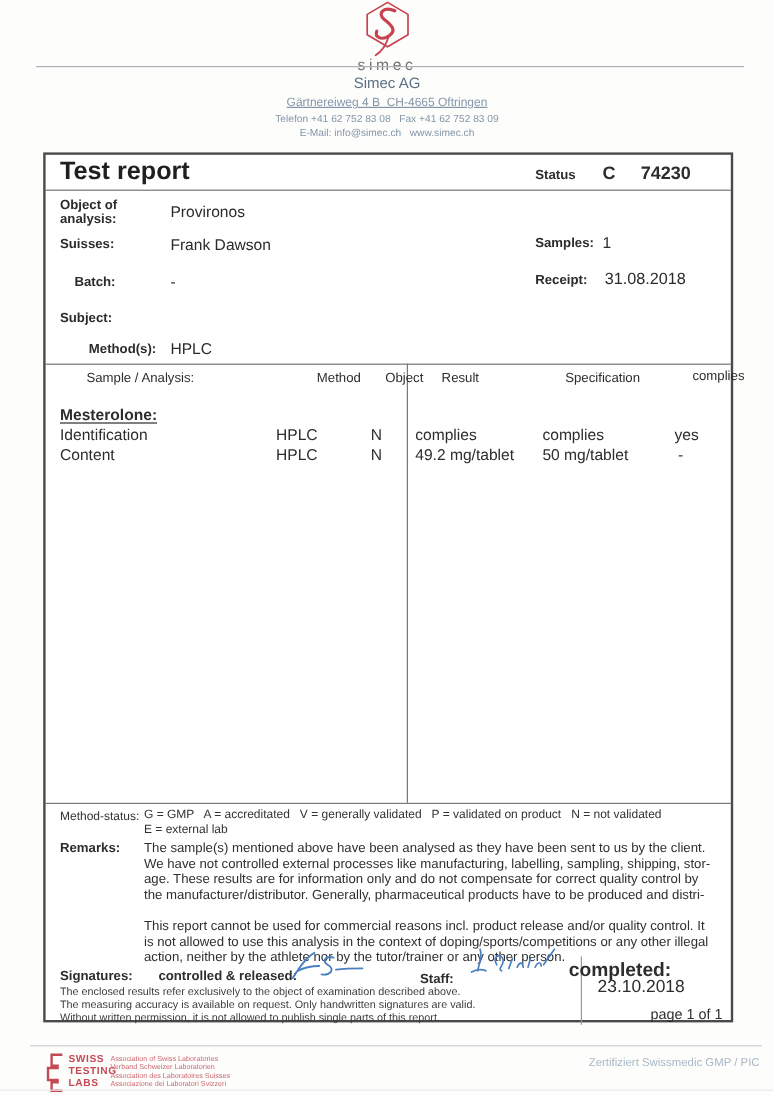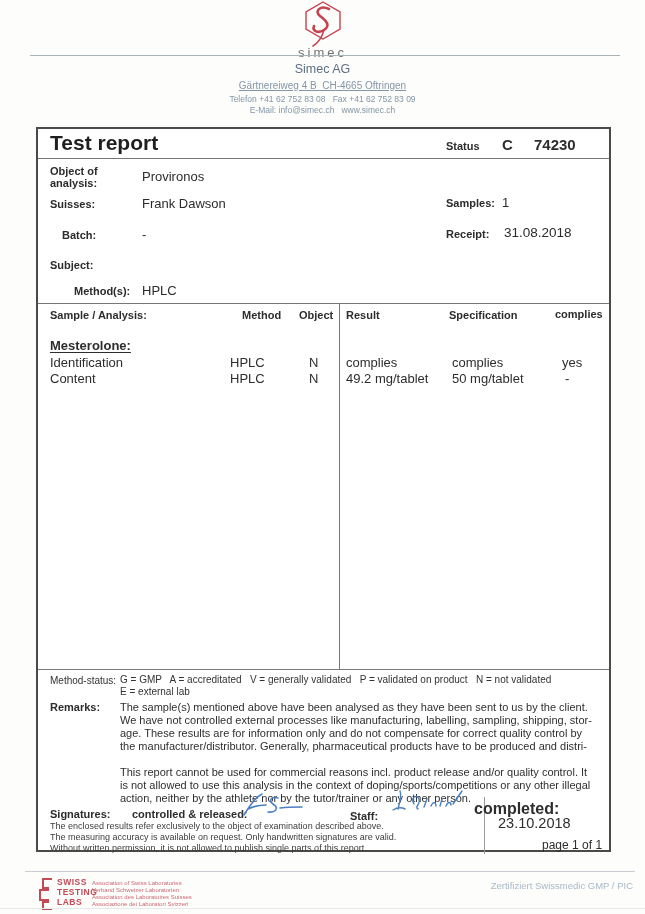--- a/index.html
+++ b/index.html
@@ -29,21 +29,21 @@
   .num-label { position:absolute; left:408px; top:11px; font-size:11px; font-weight:bold; }
   .num-prefix { position:absolute; left:464px; top:7px; font-size:15px; font-weight:bold; }
   .num-value { position:absolute; left:496px; top:7px; font-size:15px; font-weight:bold; }
 
   .f-label { position:absolute; font-size:11px; font-weight:bold; color:#2b2b2b; }
   .f-value { position:absolute; font-size:13px; color:#2b2b2b; white-space:nowrap; }
 
   
   .table-topline { position:absolute; left:0; top:174px; width:100%; border-top:1px solid #777; }
   .v-divider { position:absolute; left:301px; top:174px; width:1px; height:366px; background:#777; }
-  .th { position:absolute; font-size:11px; font-weight:bold; white-space:nowrap; }
+  .th { position:absolute; font-size:11px; font-weight:normal; white-space:nowrap;margin-left:22px; }
   .td { position:absolute; font-size:13px; white-space:nowrap; }
   .group-head { position:absolute; font-size:13px; font-weight:bold; text-decoration:underline; text-underline-offset:2px; }
 
   
   .ms-topline { position:absolute; left:0; top:540px; width:100%; border-top:1px solid #777; }
   .ms-label { position:absolute; left:12px; top:546px; font-size:10px; color:#333; }
   .ms-line { position:absolute; left:82px; font-size:10px; color:#333; white-space:pre; }
   .rem-label { position:absolute; left:12px; top:572px; font-size:11px; font-weight:bold; }
   .rem-line { position:absolute; left:82px; width:488px; font-size:11px; color:#2f2f2f; white-space:nowrap; }
 

